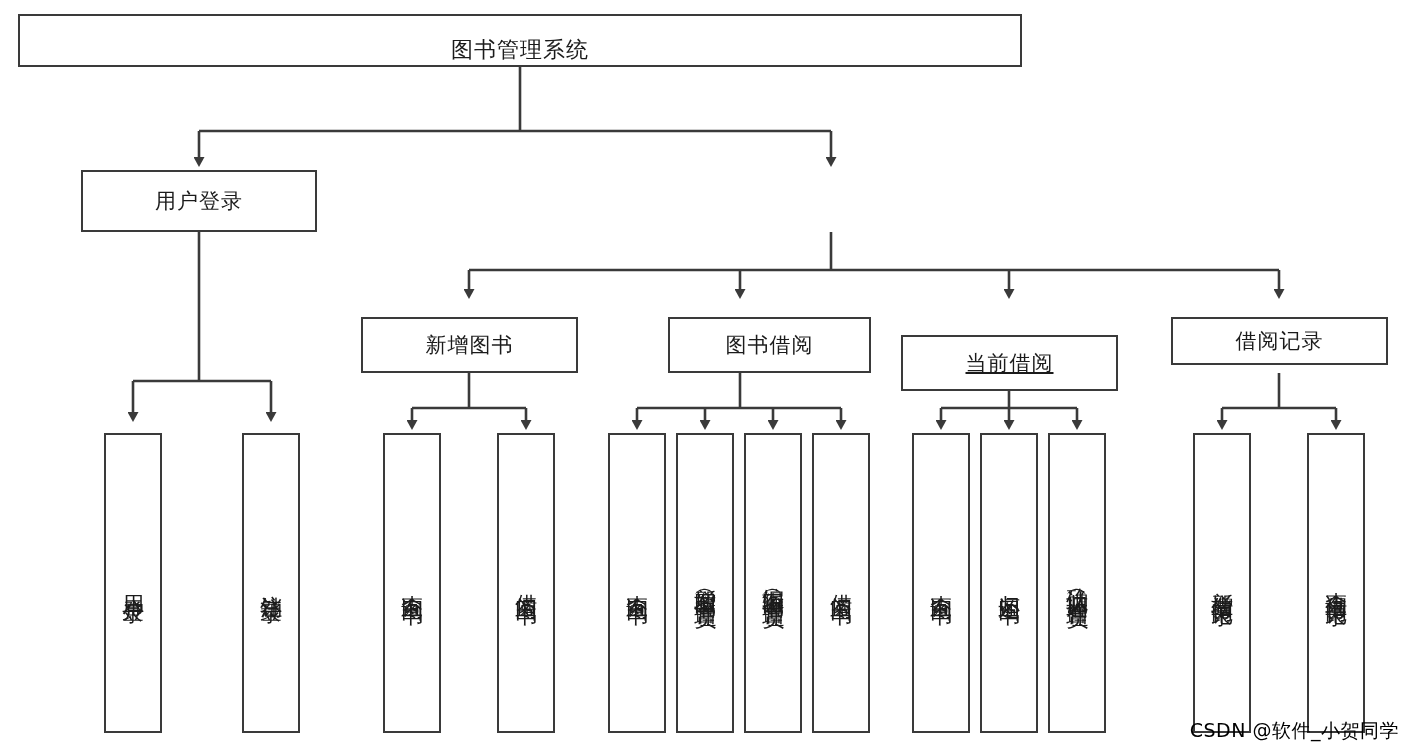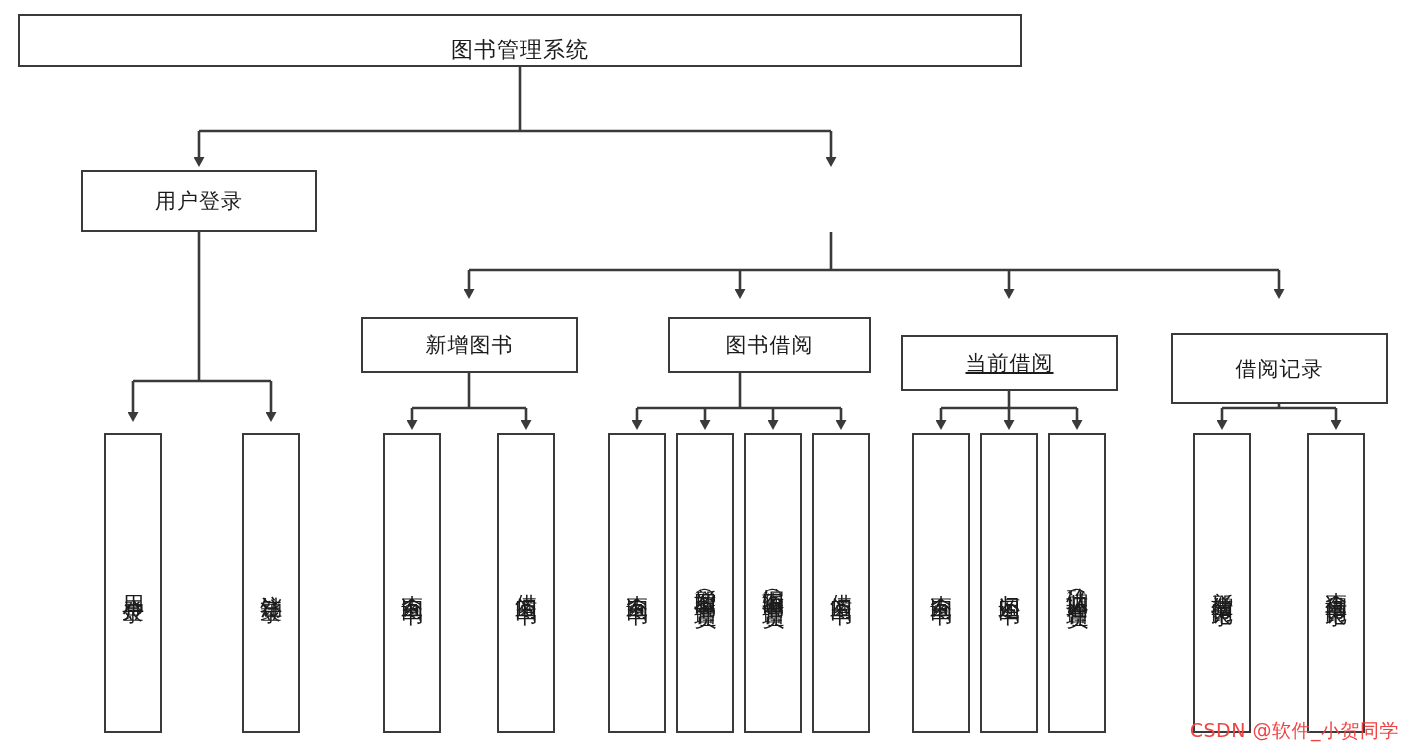--- a/index.html
+++ b/index.html
@@ -56,21 +56,21 @@
     line-height: 1.12;
     letter-spacing: 3px;
     white-space: nowrap;
     color: #1b1b1b;
   }
   .watermark {
     position: absolute;
     right: 6px;
     bottom: 3px;
     font-size: 19px;
-    color: #ef4444;
+    color: #000000;
     letter-spacing: 0.5px;
     z-index: 5;
     white-space: nowrap;
   }
 </style>
 </head>
 <body>
 
 <div id="canvas">
 
@@ -134,21 +134,21 @@
 
   <div class="node horiz" style="left:361px; top:317px; width:217px; height:56px;">
     <span>新增图书</span>
   </div>
   <div class="node horiz" style="left:632px; top:317px; width:203px; height:56px;margin-left:36px;">
     <span>图书借阅</span>
   </div>
   <div class="node horiz" style="left:901px; top:335px; width:217px; height:56px;text-decoration:underline;">
     <span>当前借阅</span>
   </div>
-  <div class="node horiz" style="left:1171px; top:333px; width:217px; height:71px;text-align:right;">
+  <div class="node horiz" style="left:1171px; top:317px; width:217px; height:48px;text-align:right;">
     <span>借阅记录</span>
   </div>
 
   <div class="node vert" style="left:104px; top:433px; width:58px; height:300px;">
     <span class="vlabel">用户登录</span>
   </div>
   <div class="node vert" style="left:242px; top:433px; width:58px; height:300px;">
     <span class="vlabel">注销登录</span>
   </div>
 

